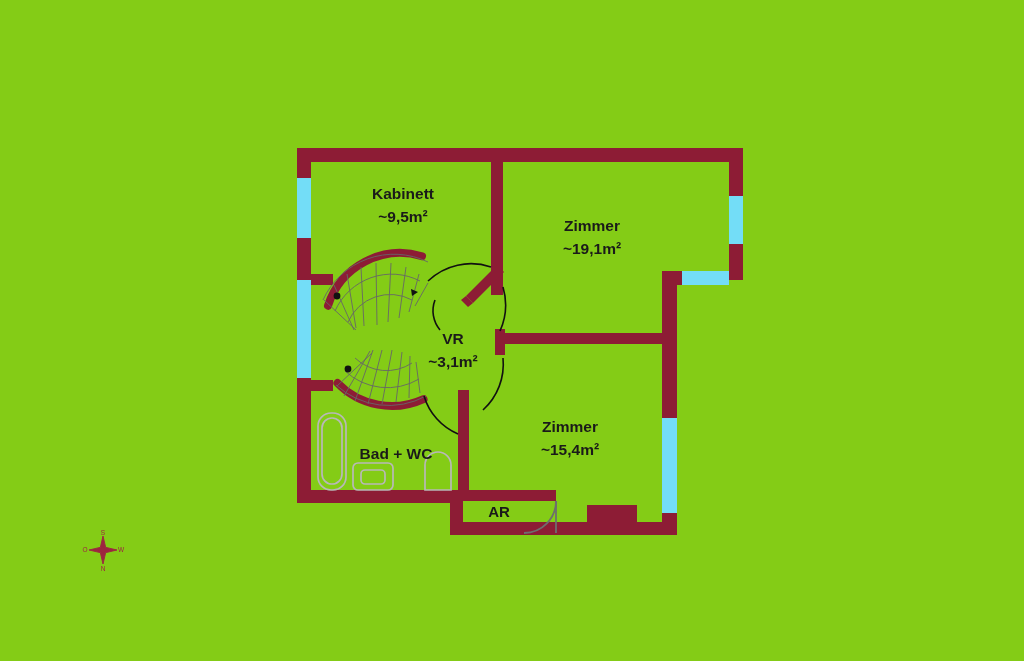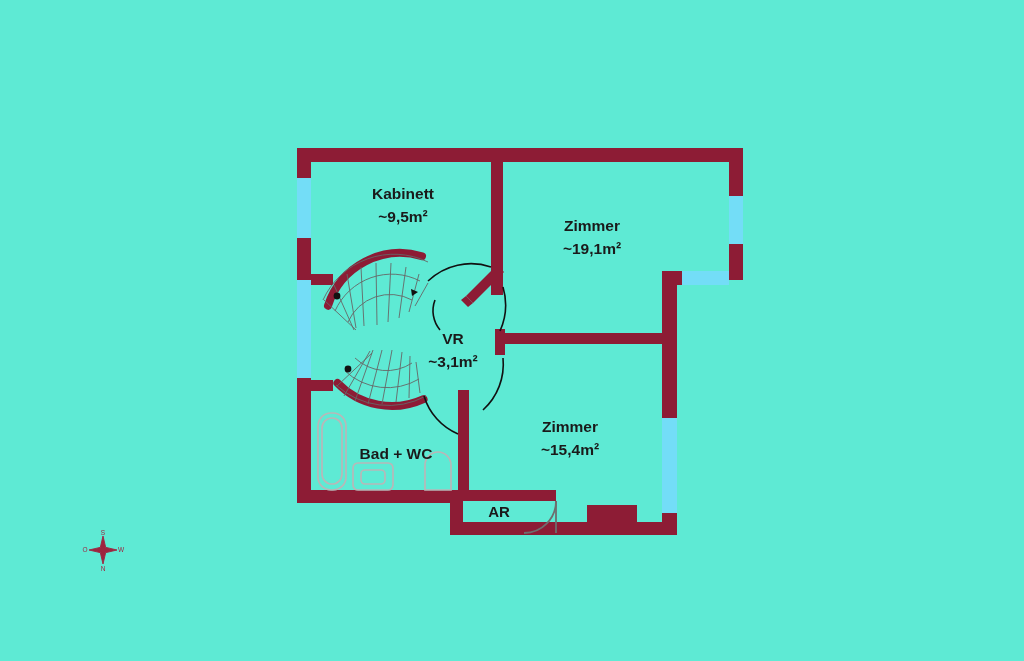--- a/index.html
+++ b/index.html
@@ -1,18 +1,18 @@
 <!DOCTYPE html>
 <html><head>
 <meta charset="utf-8">
 <style>
   html,body{margin:0;padding:0;background:#ffffff;}
   body{width:1024px;height:661px;overflow:hidden;
        font-family:"Liberation Sans","DejaVu Sans",sans-serif;}
-  #plan-root{position:relative;width:1024px;height:661px;background:#5eead4;}
+  #plan-root{position:relative;width:1024px;height:661px;background:#84cc16;}
   svg{display:block;}
   .rm-label{font-family:"Liberation Sans","DejaVu Sans",sans-serif;
             font-weight:bold;fill:#1a1a1a;text-anchor:middle;}
   .rm-name{font-size:15.5px;}
   .rm-area{font-size:15.5px;}
   .rm-small{font-size:15px;}
   .compass-letter{font-family:"Liberation Sans","DejaVu Sans",sans-serif;
             font-size:6.5px;fill:#9d2540;text-anchor:middle;font-weight:normal;}
 </style>
 </head>

